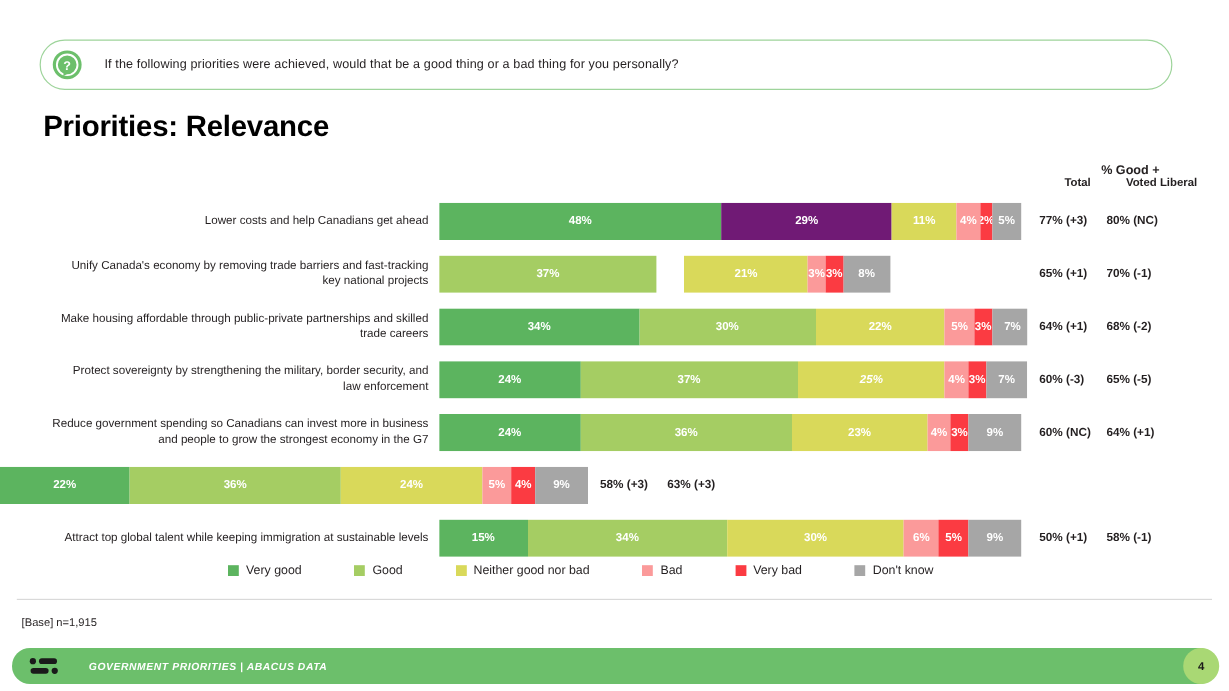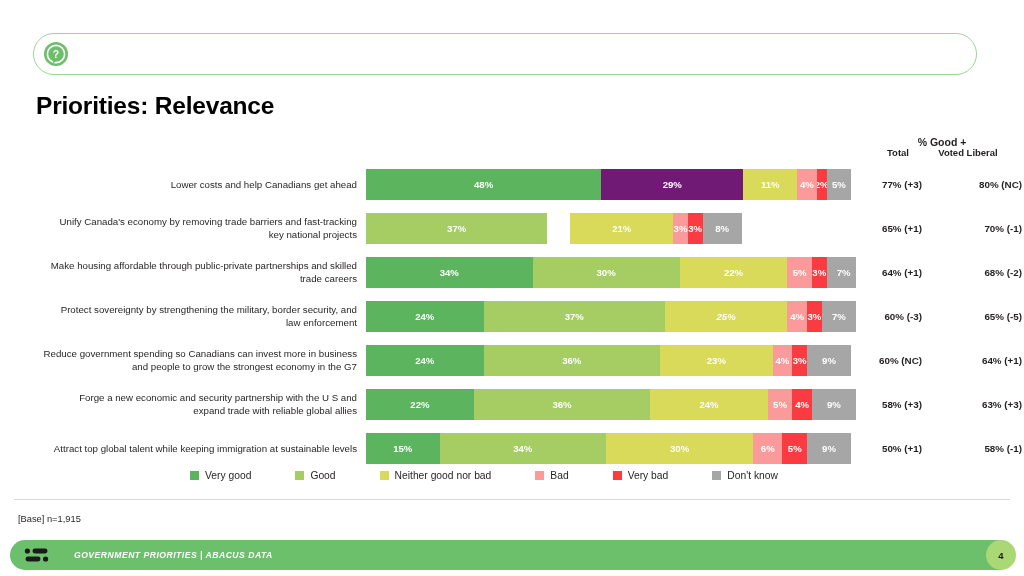--- a/index.html
+++ b/index.html
@@ -89,21 +89,21 @@
     align-items: center;
     justify-content: center;
     color: #ffffff;
     font-size: 9.6px;
     font-weight: bold;
     white-space: nowrap;
     overflow: hidden;
   }
   .stat {
     font-size: 9.8px; font-weight: bold; color: #231f20;
-    text-align: right;
+    text-align: left;
   }
   .stat-total { width: 56px; margin-left: 10px; }
   .stat-lib   { width: 100px; }
 
   
   .legend {
     position: absolute; left: 0; top: 470px;
     width: 1024px;
     display: flex;
     align-items: center;
@@ -151,20 +151,21 @@
 
 <div class="slide">
 
   <div class="question-banner">
     <svg class="q-icon" viewBox="0 0 26 26">
       <circle cx="13" cy="13" r="12" fill="#6cbf6b"></circle>
       <circle cx="13" cy="13" r="8.6" fill="none" stroke="#ffffff" stroke-width="1.6"></circle>
       <path d="M13 20.6 L9.6 22.6 L10.2 19.6 Z" fill="#6cbf6b"></path>
       <text x="13" y="17.3" font-family="Liberation Sans, sans-serif" font-size="10.5" font-weight="bold" fill="#ffffff" text-anchor="middle">?</text>
     </svg>
+    <div class="q-text">If the following priorities were achieved, would that be a good thing or a bad thing for you personally?</div>
   </div>
 
   <div class="slide-title">Priorities: Relevance</div>
 
   <div class="colhead-good">% Good +</div>
   <div class="colhead-total">Total</div>
   <div class="colhead-liberal">Voted Liberal</div>
 
   <div class="chart" id="chart">
       <div class="row">
@@ -225,21 +226,20 @@
           <div class="seg" style="background: rgb(165, 205, 99); flex: 0 0 36%;">36%</div>
           <div class="seg" style="background: rgb(217, 217, 90); flex: 0 0 23%;">23%</div>
           <div class="seg" style="background: rgb(251, 154, 154); flex: 0 0 4%;">4%</div>
           <div class="seg" style="background: rgb(251, 59, 66); flex: 0 0 3%;">3%</div>
           <div class="seg" style="background: rgb(166, 166, 166); flex: 0 0 9%;">9%</div>
         </div>
         <div class="stat stat-total">60% (NC)</div>
         <div class="stat stat-lib">64% (+1)</div>
       </div>
       <div class="row">
-        <div class="row-label">Forge a new economic and security partnership with the U S  and<br>expand trade with reliable global allies</div>
         <div class="bar">
           <div class="seg" style="background: rgb(92, 180, 95); flex: 0 0 22%;">22%</div>
           <div class="seg" style="background: rgb(165, 205, 99); flex: 0 0 36%;">36%</div>
           <div class="seg" style="background: rgb(217, 217, 90); flex: 0 0 24%;">24%</div>
           <div class="seg" style="background: rgb(251, 154, 154); flex: 0 0 5%;">5%</div>
           <div class="seg" style="background: rgb(251, 59, 66); flex: 0 0 4%;">4%</div>
           <div class="seg" style="background: rgb(166, 166, 166); flex: 0 0 9%;">9%</div>
         </div>
         <div class="stat stat-total">58% (+3)</div>
         <div class="stat stat-lib">63% (+3)</div>

